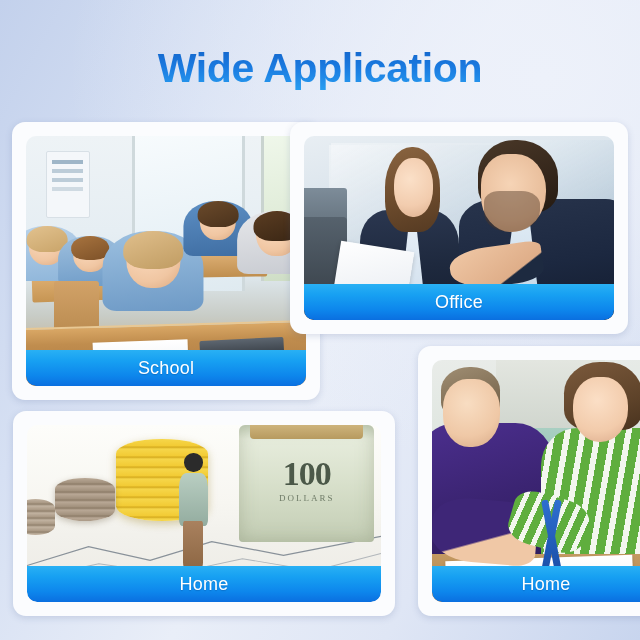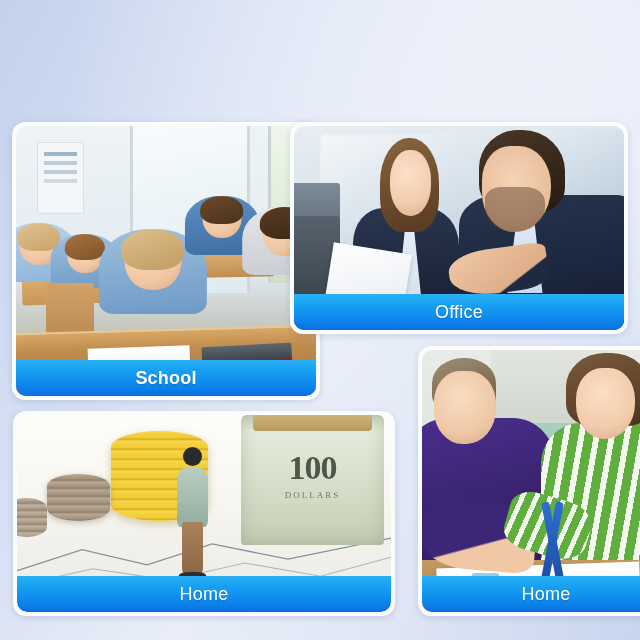--- a/index.html
+++ b/index.html
@@ -39,21 +39,21 @@
     background-clip: text;
     color: transparent;
     -webkit-text-fill-color: transparent;
   }
 
   
   .card {
     position: absolute;
     border-radius: 13px;
     background: #fbfcfe;
-    padding: 4px;
+    padding: 14px;
     box-sizing: border-box;
     box-shadow: 0 2px 7px rgba(60,85,140,0.18);
     overflow: hidden;
   }
   .card-inner {
     position: relative;
     width: 100%;
     height: 100%;
     border-radius: 10px;
     overflow: hidden;
@@ -76,21 +76,21 @@
     display: flex;
     align-items: center;
     justify-content: center;
     color: #ffffff;
     font-size: 18px;
     letter-spacing: 0.2px;
     text-shadow: 0 1px 1px rgba(0,60,130,0.30);
   }
 
   
-  #card-school { left: 12px;  top: 122px; width: 308px; height: 278px; font-weight: bold; }
+  #card-school { left: 12px;  top: 122px; width: 308px; height: 278px; }
   #card-office { left: 290px; top: 122px; width: 338px; height: 212px; }
   #card-bank   { left: 13px;  top: 411px; width: 382px; height: 205px; }
   #card-home   { left: 372px; top: 346px; width: 256px; height: 270px; margin-left: 46px; }
 
   
   .sc-bg {
     position: absolute; inset: 0;
     background:
       linear-gradient(180deg, #eef3f6 0%, #e6eef3 38%, #dfe9ef 55%, #c8ccc6 72%, #b99a6b 100%);
   }
@@ -417,20 +417,21 @@
     position: absolute; left: 20%; bottom: 2%; width: 11%; height: 13%;
     background: linear-gradient(180deg,#9ecfe8,#5ba3d0);
     border-radius: 2px;
   }
 </style>
 </head>
 <body>
 
 <div id="page">
 
+  <div id="title">Wide Application</div>
 
   <div class="card" id="card-school">
     <div class="card-inner">
       <div class="photo">
         <div class="sc-bg"></div>
         <div class="sc-window"></div>
         <div class="sc-window2"></div>
         <div class="sc-poster"></div>
 
         <div class="kid" style="left:10%;top:30%;width:9%;">

